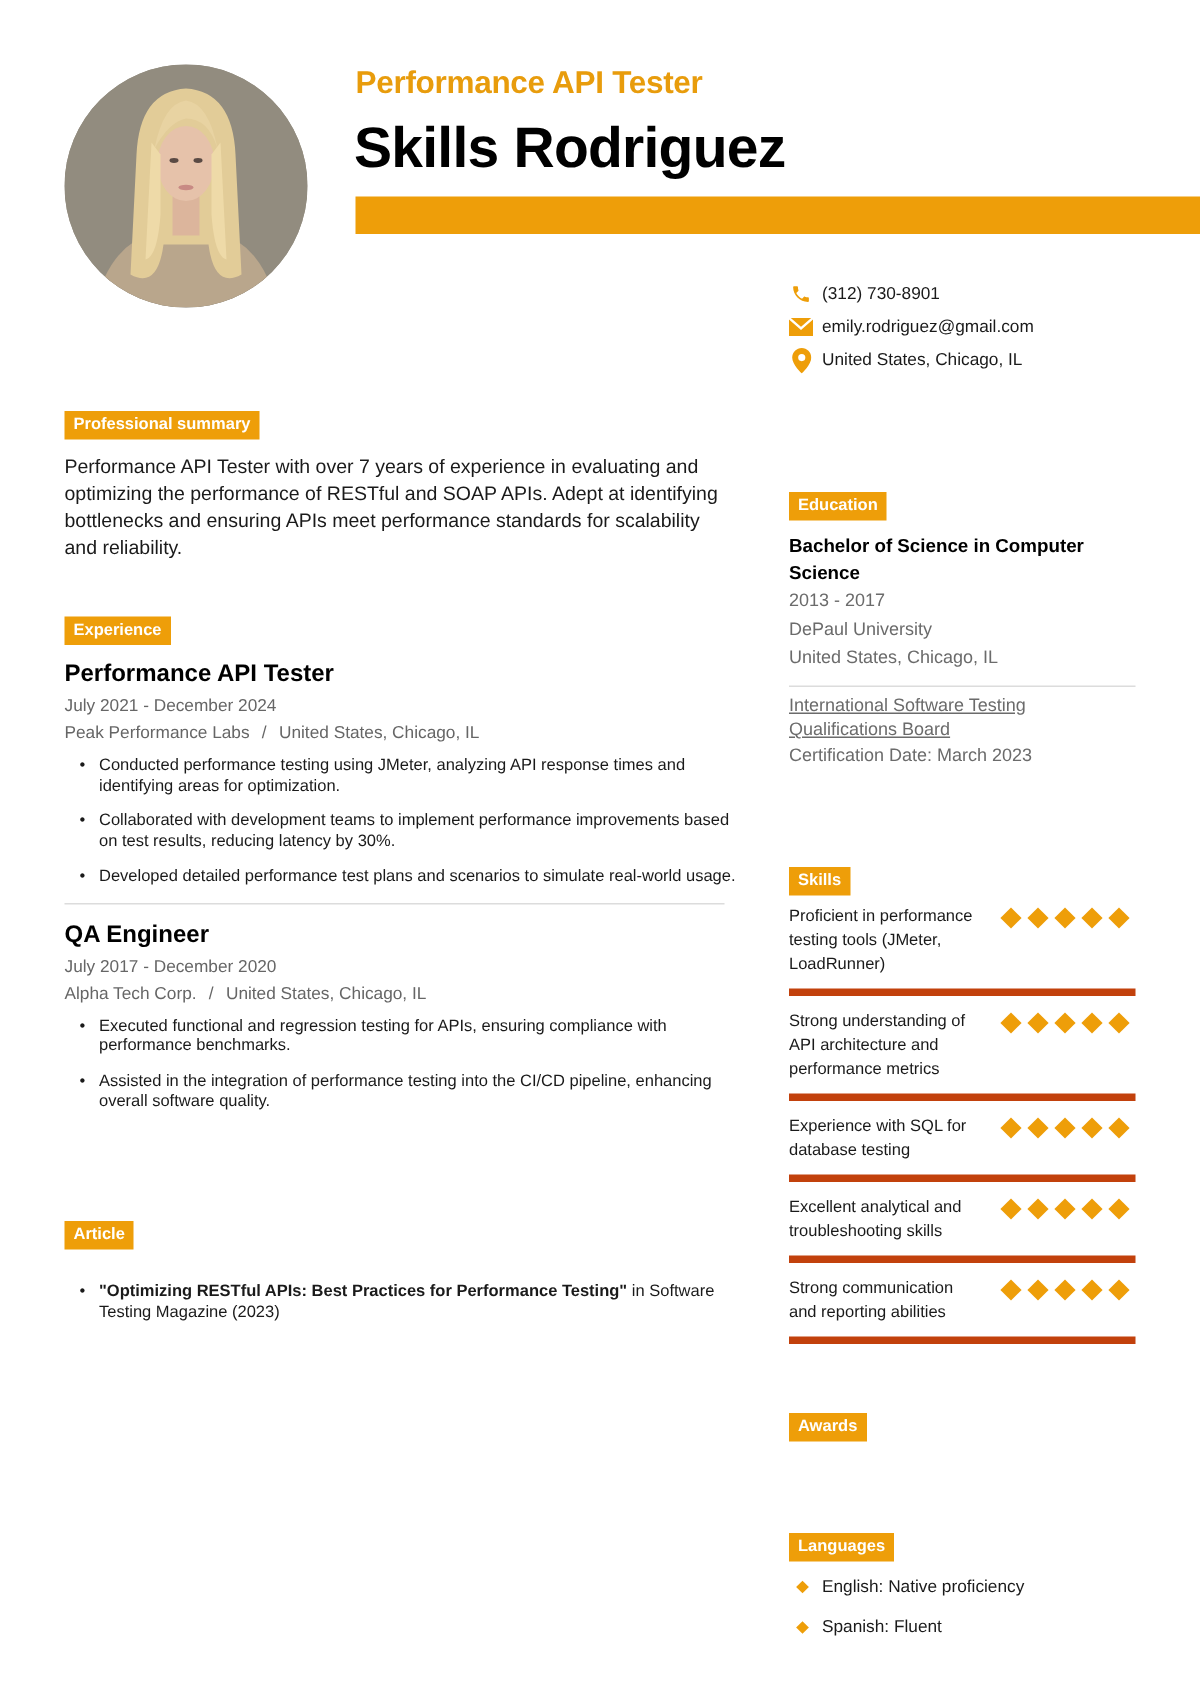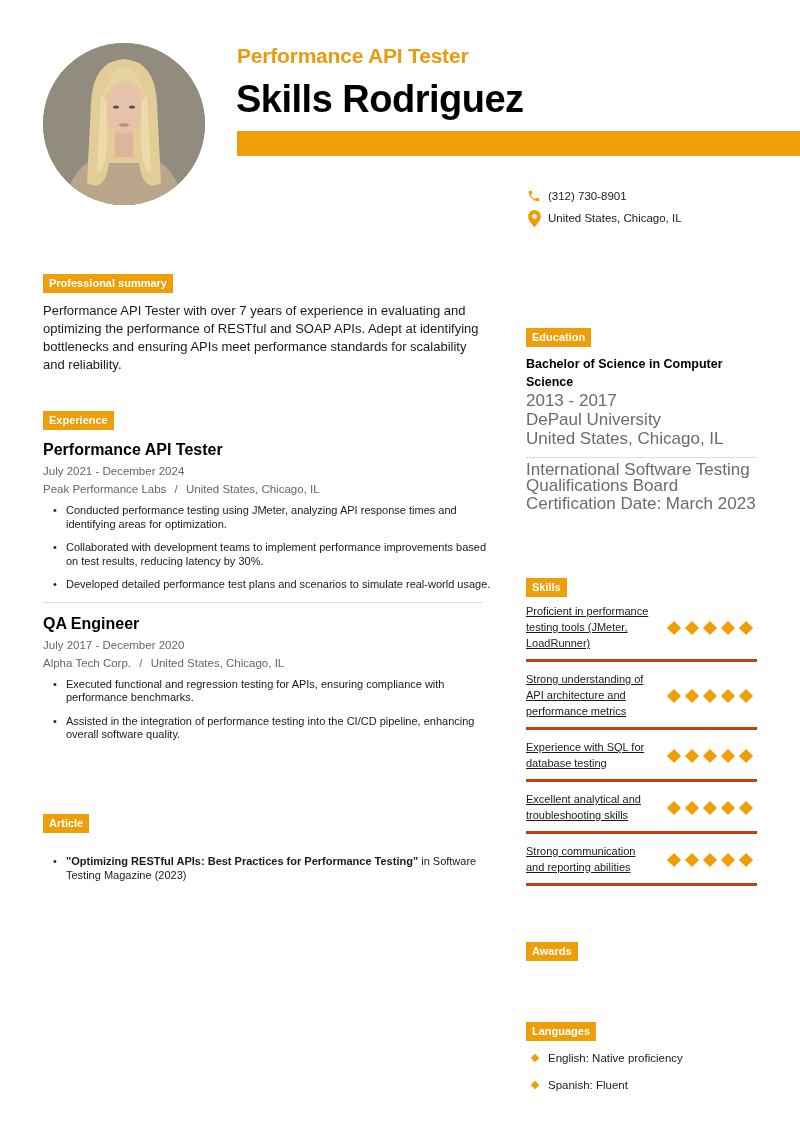--- a/index.html
+++ b/index.html
@@ -28,25 +28,25 @@
   .divider-left { height: 1px; background: #dcdcdc; width: 440px; margin-top: 8px; }
   .article-bold { font-weight: bold; }
 
   
   .contact { position: absolute; left: 526px; top: 185px; width: 240px; }
   .contact-row { display: flex; align-items: center; height: 22px; font-size: 11.5px; color: #1a1a1a; }
   .contact-row .ic { width: 16px; height: 16px; margin-right: 6px; display: flex; align-items: center; justify-content: center; }
 
   .section-right { position: absolute; left: 526px; width: 231px; }
   .edu-title { font-size: 12.5px; font-weight: bold; color: #000; line-height: 18px; margin-top: 8px; }
-  .edu-meta { font-size: 17px; color: #6b6b6b; line-height: 19px; }
-  .edu-meta.wrap { line-height: 16px; margin-top: 2px; }
+  .edu-meta { font-size: 12px; color: #6b6b6b; line-height: 19px; }
+  .edu-meta.wrap { line-height: 16px; margin-top: 2px; text-decoration: underline; }
   .divider-right { height: 1px; background: #dcdcdc; width: 231px; }
 
-  .skill-row { display: flex; justify-content: space-between; align-items: center; padding: 9px 0 8px; border-bottom: 3px solid #c2410c; text-decoration: underline; }
+  .skill-row { display: flex; justify-content: space-between; align-items: flex-start; padding: 9px 0 8px; border-bottom: 5px solid #c2410c; }
   .skill-row:first-child { padding-top: 6px; }
   .skill-text { font-size: 11px; line-height: 16px; color: #1a1a1a; width: 130px; }
   .rating { display: flex; gap: 4px; margin-top: 2px; margin-right: 4px; }
   .diamond { width: 10px; height: 10px; background: #ee9e09; transform: rotate(45deg); margin: 2px; }
 
   .award-row { display: flex; align-items: center; margin-top: 9px; font-size: 11.5px; color: #1a1a1a; }
   .award-row .ic { width: 16px; height: 18px; margin-right: 6px; }
 
   .lang-row { display: flex; align-items: center; font-size: 11.5px; color: #1a1a1a; margin-top: 9px; height: 18px; }
   .lang-row .dm { width: 6px; height: 6px; background: #ee9e09; transform: rotate(45deg); margin: 0 10px 0 6px; }
@@ -84,20 +84,29 @@
   <div class="contact-row">
     <span class="ic">
       <svg width="14" height="14" viewBox="0 0 24 24">
           <path fill="#ee9e09" d="M6.6 10.8c1.4 2.8 3.8 5.1 6.6 6.6l2.2-2.2c.3-.3.7-.4 1-.2 1.1.4 2.3.6 3.6.6.6 0 1 .4 1 1V20c0 .6-.4 1-1 1C10.6 21 3 13.4 3 4c0-.6.4-1 1-1h3.5c.6 0 1 .4 1 1 0 1.3.2 2.5.6 3.6.1.3 0 .7-.2 1z"></path>
         </svg>
     </span>
     <span>(312) 730-8901</span>
   </div>
   <div class="contact-row">
     <span class="ic">
+      <svg width="16" height="12" viewBox="0 0 16 12">
+          <rect width="16" height="12" fill="#ee9e09"></rect>
+          <path d="M0 0 L8 7 L16 0" fill="none" stroke="#fff" stroke-width="1.6"></path>
+        </svg>
+    </span>
+    <span>emily.rodriguez@gmail.com</span>
+  </div>
+  <div class="contact-row">
+    <span class="ic">
       <svg width="13" height="17" viewBox="0 0 24 32">
           <path fill="#ee9e09" d="M12 0C5.4 0 0 5.4 0 12c0 9 12 20 12 20s12-11 12-20C24 5.4 18.6 0 12 0zm0 16.5a4.5 4.5 0 1 1 0-9 4.5 4.5 0 0 1 0 9z"></path>
         </svg>
     </span>
     <span>United States, Chicago, IL</span>
   </div>
 </div>
 
 <div class="left">
   <span class="badge">Professional summary</span>

